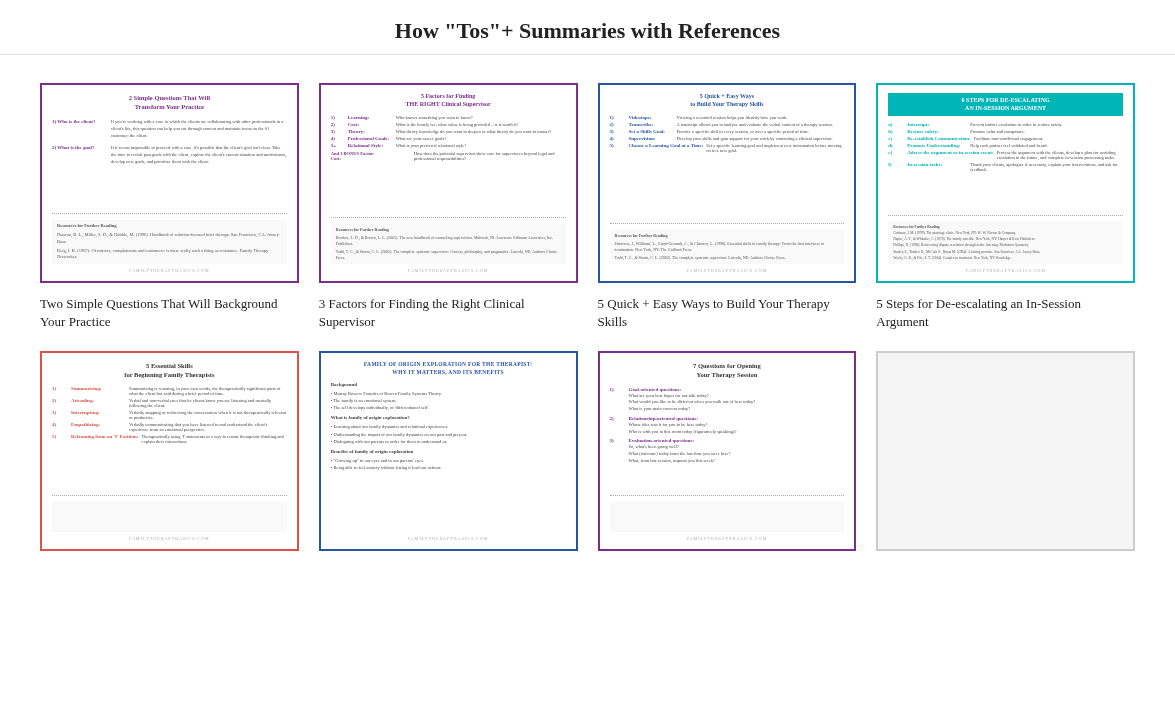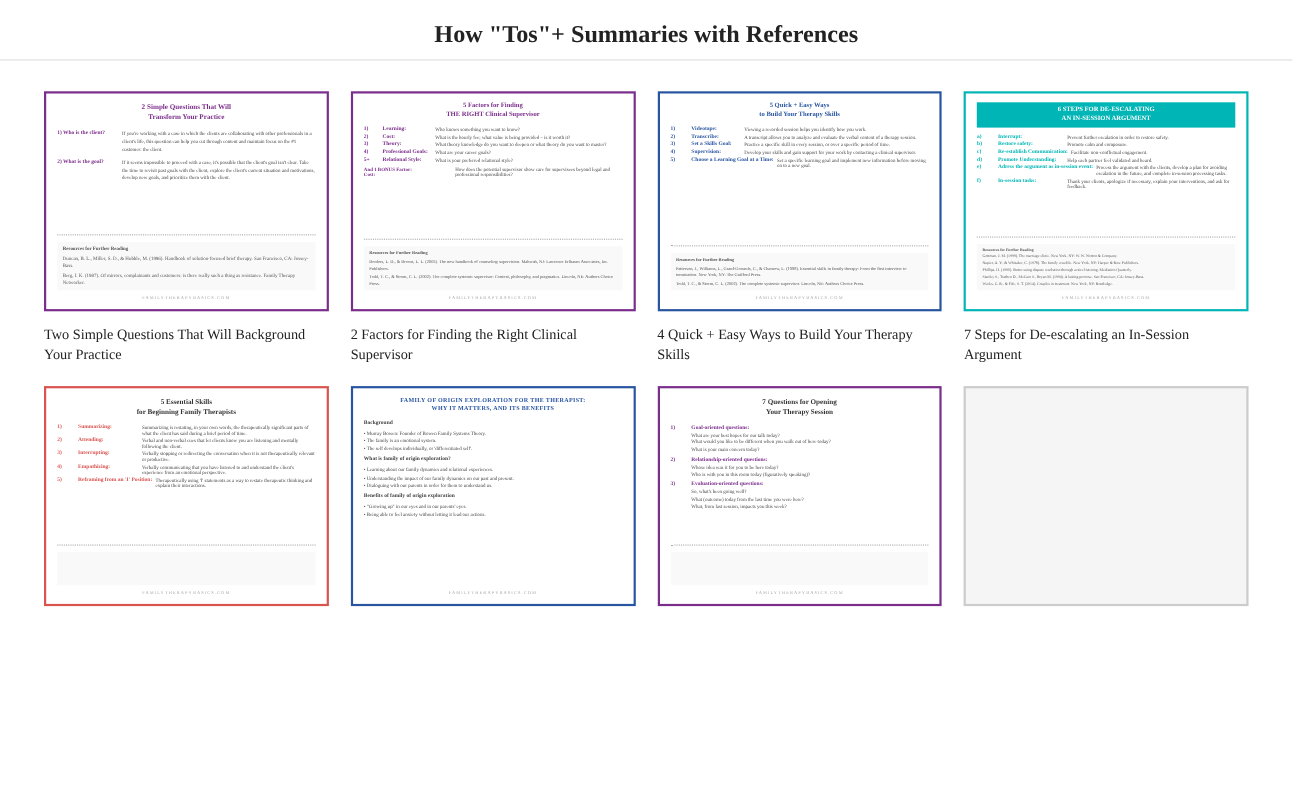--- a/index.html
+++ b/index.html
@@ -191,21 +191,21 @@
           </div>
           <hr class="dotted-divider">
           <div class="bottom-section" style="font-size:4px; color:#555; background:#f9f9f9; padding:3px 5px;">
             <div style="font-weight:bold; margin-bottom:2px;">Resources for Further Reading</div>
             <div>Borders, L. D., &amp; Brown, L. L. (2005). The new handbook of counseling supervision. Mahwah, NJ: Lawrence Erlbaum Associates, Inc. Publishers.</div>
             <div style="margin-top:2px;">Todd, T. C., &amp; Storm, C. L. (2002). The complete systemic supervisor: Context, philosophy, and pragmatics. Lincoln, NE: Authors Choice Press.</div>
           </div>
           <div class="card-footer-text">FAMILYTHERAPYBASICS.COM</div>
         </div>
       </div>
-      <div class="card-caption">2 Factors for Finding the Right Clinical Supervisor</div>
+      <div class="card-caption">3 Factors for Finding the Right Clinical Supervisor</div>
     </div>
 
     <div class="card">
       <div class="card-image border-blue">
         <div class="card-inner">
           <div class="card-mini-title blue" style="font-size:6px; text-align:center; margin-bottom:4px; color:#2855a0;">5 Quick + Easy Ways<br>to Build Your Therapy Skills</div>
           <div style="flex:1;">
             <div style="display:flex; gap:3px; margin:2px 0;">
               <span style="font-size:5px; color:#2855a0; font-weight:bold; min-width:16px;">1)</span>
               <span style="font-size:5px; color:#2855a0; font-weight:bold; min-width:45px;">Videotape:</span>
@@ -234,21 +234,21 @@
           </div>
           <hr class="dotted-divider">
           <div class="bottom-section" style="font-size:4px; color:#555; background:#f9f9f9; padding:3px 5px;">
             <div style="font-weight:bold; margin-bottom:2px;">Resources for Further Reading</div>
             <div>Patterson, J., Williams, L., Grauf-Grounds, C., &amp; Chamow, L. (1998). Essential skills in family therapy: From the first interview to termination. New York, NY: The Guilford Press.</div>
             <div style="margin-top:2px;">Todd, T. C., &amp; Storm, C. L. (2002). The complete systemic supervisor. Lincoln, NE: Authors Choice Press.</div>
           </div>
           <div class="card-footer-text">FAMILYTHERAPYBASICS.COM</div>
         </div>
       </div>
-      <div class="card-caption">4 Quick + Easy Ways to Build Your Therapy Skills</div>
+      <div class="card-caption">5 Quick + Easy Ways to Build Your Therapy Skills</div>
     </div>
 
     <div class="card">
       <div class="card-image border-teal">
         <div class="card-inner">
           <div style="background:#00b5b5; color:white; font-size:6px; font-weight:bold; padding:3px 4px; text-align:center; margin-bottom:4px; line-height:1.4;">6 STEPS FOR DE-ESCALATING<br>AN IN-SESSION ARGUMENT</div>
           <div style="flex:1;">
             <div style="display:flex; gap:3px; margin:2px 0;">
               <span style="font-size:5px; color:#00b5b5; font-weight:bold; min-width:16px;">a)</span>
               <span style="font-size:5px; color:#00b5b5; font-weight:bold; min-width:60px;">Interrupt:</span>
@@ -285,21 +285,21 @@
             <div style="font-weight:bold; margin-bottom:1px;">Resources for Further Reading</div>
             <div>Gottman, J. M. (1999). The marriage clinic. New York, NY: W. W. Norton &amp; Company.</div>
             <div style="margin-top:1px;">Napier, A. Y., &amp; Whitaker, C. (1978). The family crucible. New York, NY: Harper &amp; Row Publishers.</div>
             <div style="margin-top:1px;">Phillips, H. (1990). Better using dispute resolution through active listening. Mediation Quarterly.</div>
             <div style="margin-top:1px;">Stanley S., Trathen D., McCain S., Bryan M. (1994). A lasting promise. San Francisco, CA: Jossey-Bass.</div>
             <div style="margin-top:1px;">Weeks, G. R., &amp; Fife, S. T. (2014). Couples in treatment. New York, NY: Routledge.</div>
           </div>
           <div class="card-footer-text">FAMILYTHERAPYBASICS.COM</div>
         </div>
       </div>
-      <div class="card-caption">7 Steps for De-escalating an In-Session Argument</div>
+      <div class="card-caption">5 Steps for De-escalating an In-Session Argument</div>
     </div>
 
   </div>
 
   <div class="grid-row2">
 
     <div class="card">
       <div class="card-image-tall border-red">
         <div class="card-inner">
           <div style="font-size:6.5px; font-weight:bold; text-align:center; margin-bottom:4px; color:#333; line-height:1.4;">5 Essential Skills<br>for Beginning Family Therapists</div>

